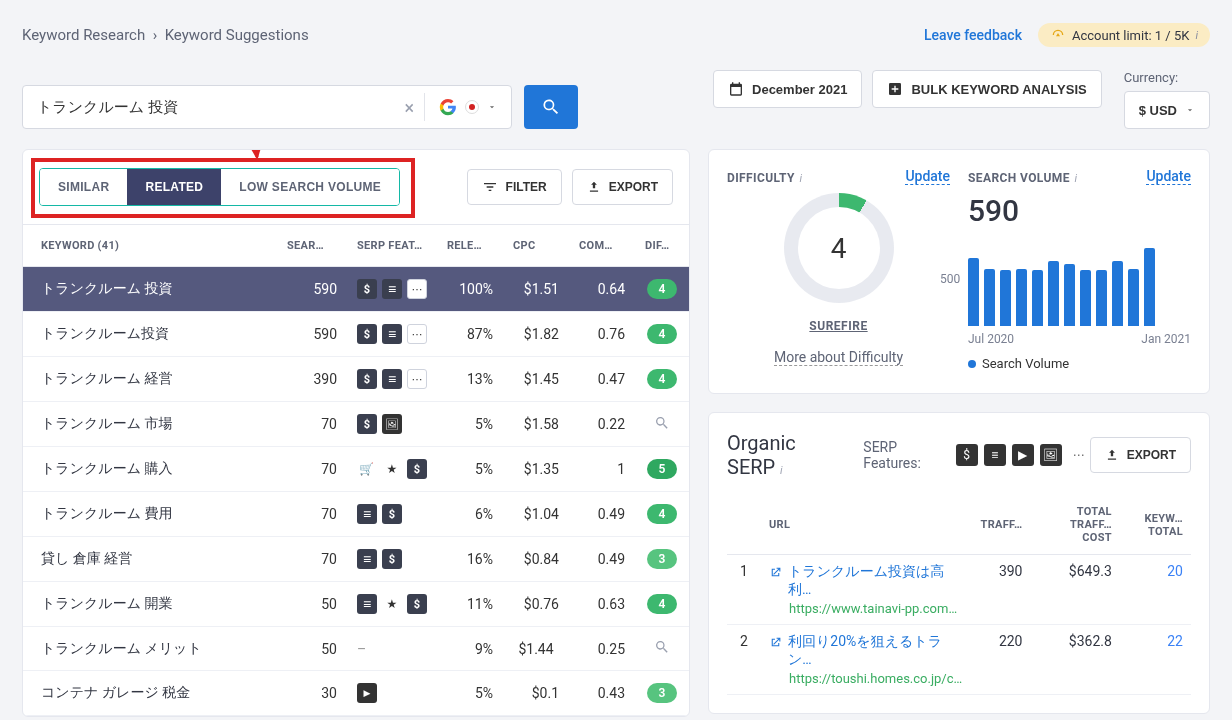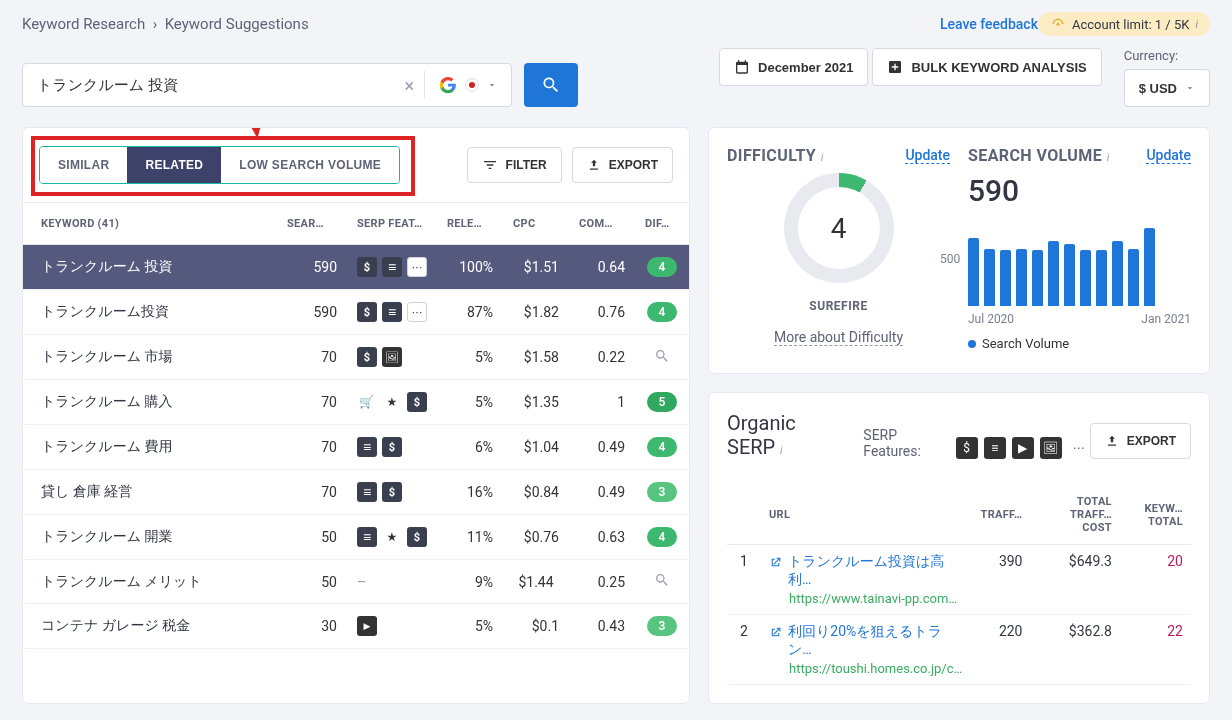--- a/index.html
+++ b/index.html
@@ -1,20 +1,20 @@
 <!DOCTYPE html>
 <html><head>
 <meta charset="utf-8">
 <style>
 * { margin: 0; padding: 0; box-sizing: border-box; }
 body { font-family: -apple-system, BlinkMacSystemFont, "Segoe UI", Roboto, sans-serif; background: #f3f4f7; color: #323642; font-size: 14px; width: 1232px; height: 720px; overflow: hidden; }
-.top-bar { display: flex; align-items: center; padding: 12px 22px; }
+.top-bar { display: flex; align-items: center; padding: 23px 22px; }
 .breadcrumb { color: #5e6475; font-size: 15px; }
 .breadcrumb a { color: #5e6475; text-decoration: none; }
-.top-right { margin-left: auto; display: flex; align-items: center; }
+.top-right { margin-left: auto; display: flex; align-items: center; gap: 16px; }
 .feedback { color: #2076d8; font-weight: 500; cursor: pointer; }
 .account-limit { background: #fbecc4; border-radius: 16px; padding: 4px 12px; font-size: 13px; color: #323642; display: flex; align-items: center; gap: 6px; }
 .account-limit .i { font-style: italic; color: #8a8fa0; font-size: 11px; }
 .gauge-icon { width: 16px; height: 16px; display: inline-block; }
 
 .toolbar { display: flex; align-items: flex-end; padding: 0 22px 20px; gap: 12px; }
 .search-wrap { display: flex; align-items: center; background: #fff; border: 1px solid #d6d9e1; border-radius: 4px; width: 490px; height: 44px; }
 .search-input { border: none; outline: none; flex: 1; padding: 0 14px; font-size: 15px; color: #333; }
 .search-clear { color: #9aa0af; font-size: 18px; padding: 0 10px; cursor: pointer; }
 .search-divider { width: 1px; height: 28px; background: #e2e4ea; }
@@ -70,54 +70,54 @@
 .pill.g4 { background: #3db86f; }
 .pill.g5 { background: #2fa860; }
 .pill.g3 { background: #57c47f; }
 .mag { color: #9aa0af; }
 
 .right-col { flex: 1; display: flex; flex-direction: column; gap: 18px; }
 .card { background: #fff; border: 1px solid #e5e7ee; border-radius: 6px; padding: 18px; }
 .card-row { display: flex; gap: 18px; }
 .card-half { flex: 1; }
 .card-head { display: flex; align-items: center; justify-content: space-between; margin-bottom: 8px; }
-.card-title { font-size: 16px; font-weight: 700; letter-spacing: 0.4px; color: #5e6475; }
+.card-title { font-size: 12px; font-weight: 700; letter-spacing: 0.4px; color: #5e6475; }
 .info-i { font-style: italic; color: #a0a5b4; font-size: 11px; margin-left: 2px; }
 .update-link { color: #2076d8; font-weight: 500; border-bottom: 1px dashed #2076d8; font-size: 14px; cursor: pointer; }
 .donut-wrap { display: flex; flex-direction: column; align-items: center; gap: 16px; margin-top: 4px; }
 .donut { width: 110px; height: 110px; border-radius: 50%; background: conic-gradient(#3db86f 0deg 30deg, #e8eaf0 30deg 360deg); display: flex; align-items: center; justify-content: center; }
 .donut-inner { width: 82px; height: 82px; border-radius: 50%; background: #fff; display: flex; align-items: center; justify-content: center; font-size: 28px; font-weight: 400; color: #333; }
-.surefire { font-size: 12px; font-weight: 700; letter-spacing: 0.5px; color: #5e6475; }
+.surefire { font-size: 12px; font-weight: 700; letter-spacing: 0.5px; color: #5e6475; text-decoration: underline; }
 .more-diff { color: #5e6475; border-bottom: 1px dashed #999; font-size: 14px; cursor: pointer; }
 .big-num { font-size: 30px; font-weight: 500; color: #323642; margin-top: 2px; }
 .bar-chart { display: flex; align-items: flex-end; gap: 5px; height: 80px; margin-top: 18px; }
 .bar { width: 11px; background: #2076d8; border-radius: 2px 2px 0 0; }
 .chart-axis { display: flex; justify-content: space-between; font-size: 12px; color: #7a8092; margin-top: 6px; }
 .legend { display: flex; align-items: center; gap: 6px; font-size: 13px; color: #333; margin-top: 10px; }
 .legend-dot { width: 8px; height: 8px; border-radius: 50%; background: #2076d8; }
 .y-label { position: absolute; left: -28px; font-size: 12px; color: #7a8092; }
 
-.serp-card .serp-head { display: flex; align-items: flex-end; margin-bottom: 26px; }
+.serp-card .serp-head { display: flex; align-items: center; margin-bottom: 16px; }
 .serp-title { font-size: 20px; color: #323642; font-weight: 400; }
 .serp-feat-label { font-size: 14px; color: #5e6475; margin-left: 24px; }
 .serp-icon-row { display: flex; gap: 6px; margin-left: 10px; align-items: center; }
 .sfi { width: 22px; height: 22px; border-radius: 3px; background: #333; display: flex; align-items: center; justify-content: center; color: #fff; font-size: 12px; }
 .sfi.dots { background: transparent; color: #666; }
 .export-btn { margin-left: auto; }
 
 .serp-table { width: 100%; border-collapse: collapse; }
 .serp-table th { text-align: left; font-size: 11px; font-weight: 700; color: #5e6475; letter-spacing: 0.3px; padding: 10px 8px; border-bottom: 1px solid #e5e7ee; }
 .serp-table th.r { text-align: right; }
 .serp-table td { padding: 8px 8px; border-bottom: 1px solid #eef0f5; font-size: 14px; vertical-align: top; }
 .serp-table td.c { text-align: center; color: #333; }
 .serp-table td.r { text-align: right; }
 .url-title { color: #2076d8; display: flex; gap: 6px; align-items: flex-start; }
 .url-sub { color: #3aad62; font-size: 13px; margin-top: 2px; margin-left: 20px; }
 .ext-icon { flex-shrink: 0; margin-top: 3px; }
-.blue { color: #be185d; }
+.blue { color: #3b82f6; }
 </style>
 </head>
 <body>
 
 <div class="top-bar">
   <div class="breadcrumb">
     <a>Keyword Research</a>
     &nbsp;›&nbsp;
     <span>Keyword Suggestions</span>
   </div>
@@ -152,21 +152,21 @@
     </div>
   </div>
   <button class="search-btn">
     <svg width="20" height="20" viewBox="0 0 24 24">
         <path fill="#fff" d="M15.5 14h-.8l-.3-.3a6.5 6.5 0 10-.7.7l.3.3v.8l5 5 1.5-1.5-5-5zm-6 0a4.5 4.5 0 110-9 4.5 4.5 0 010 9z"></path>
       </svg>
   </button>
 
   <div class="toolbar-right">
     <div class="tb-col">
-      <div style="display:flex;gap:4px">
+      <div style="display:flex;gap:10px">
         <button class="tb-btn">
           <svg width="16" height="16" viewBox="0 0 24 24">
               <path fill="#333" d="M19 4h-1V2h-2v2H8V2H6v2H5a2 2 0 00-2 2v14a2 2 0 002 2h14a2 2 0 002-2V6a2 2 0 00-2-2zm0 16H5V9h14v11z"></path>
             </svg>
           <span>December 2021</span>
         </button>
         <button class="tb-btn">
           <svg width="16" height="16" viewBox="0 0 24 24">
               <rect x="3" y="3" width="18" height="18" rx="2" fill="#333"></rect>
               <path fill="#fff" d="M11 7h2v4h4v2h-4v4h-2v-4H7v-2h4z"></path>
@@ -254,20 +254,35 @@
             <td>
               <div class="serp-icons">
                 <span class="si si-dollar"></span>
                 <span class="si si-list"></span>
                 <span class="si light dots" style="background:#fff"></span>
               </div>
             </td>
             <td class="col-rel" style="text-align:right">87%</td>
             <td class="col-cpc" style="text-align:right">$1.82</td>
             <td class="col-com" style="text-align:right">0.76</td>
+            <td class="col-dif" style="text-align:center"><span class="pill g4">4</span></td>
+          </tr>
+          <tr>
+            <td>トランクルーム 経営</td>
+            <td class="col-search" style="text-align:right">390</td>
+            <td>
+              <div class="serp-icons">
+                <span class="si si-dollar"></span>
+                <span class="si si-list"></span>
+                <span class="si light dots" style="background:#fff"></span>
+              </div>
+            </td>
+            <td class="col-rel" style="text-align:right">13%</td>
+            <td class="col-cpc" style="text-align:right">$1.45</td>
+            <td class="col-com" style="text-align:right">0.47</td>
             <td class="col-dif" style="text-align:center"><span class="pill g4">4</span></td>
           </tr>
           <tr>
             <td>トランクルーム 市場</td>
             <td class="col-search" style="text-align:right">70</td>
             <td>
               <div class="serp-icons">
                 <span class="si si-dollar"></span>
                 <span class="si si-img"></span>
               </div>

